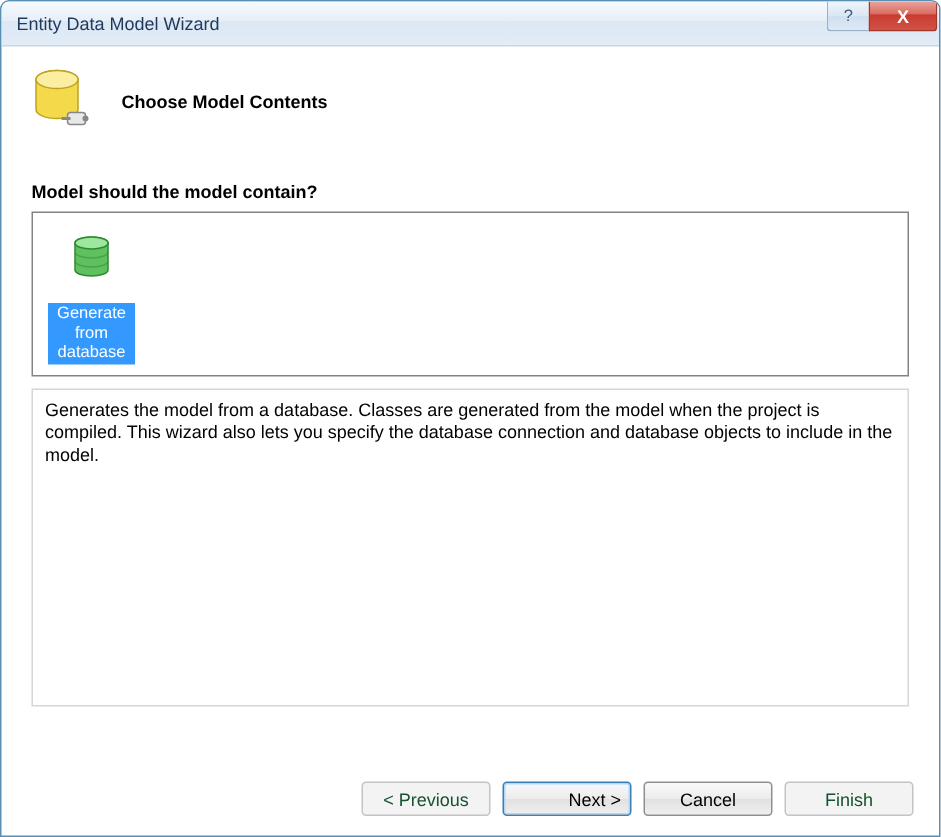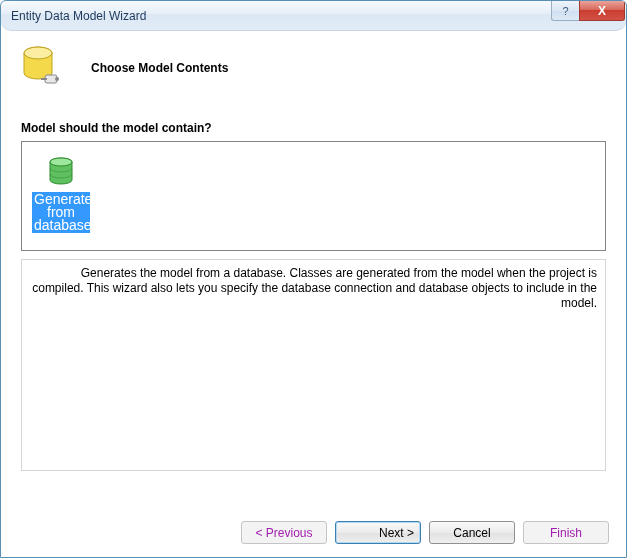--- a/index.html
+++ b/index.html
@@ -15,21 +15,20 @@
     border-radius: 6px 6px 0 0;
   }
   .titlebar {
     height: 30px;
     background: linear-gradient(to bottom, #f6fafe 0%, #e6eef7 45%, #dce8f4 46%, #e1ecf7 100%);
     border-bottom: 1px solid #c8d6e6;
     display: flex;
     align-items: center;
     padding: 0 0 0 10px;
     position: relative;
-    border-radius: 10px;
   }
   .titlebar .title {
     color: #1e395b;
     font-size: 12px;
     flex: 1;
   }
   .win-btns {
     display: flex;
     align-items: stretch;
     height: 20px;
@@ -60,21 +59,21 @@
     font-size: 12px;
     margin-right: 1px;
   }
   .content {
     padding: 0;
   }
   .header-row {
     display: flex;
     align-items: center;
     padding: 14px 20px 30px 20px;
-    gap: 28px;
+    gap: 18px;
   }
   .db-icon svg { display: block; }
   .header-title {
     font-weight: bold;
     font-size: 12px;
     color: #000;
   }
   .section-label {
     font-weight: bold;
     font-size: 12px;
@@ -95,59 +94,58 @@
     cursor: default;
     padding-top: 2px;
   }
   .option .icon-wrap {
     height: 36px;
     display: flex;
     align-items: center;
     justify-content: center;
   }
   .option .label {
-    font-size: 14px;
+    font-size: 11px;
     line-height: 13px;
-    margin-top: 2px;
+    margin-top: 12px;
     padding: 1px 2px;
   }
   .option.selected .label {
     background: #3399ff;
     color: #fff;
   }
   .desc-box {
     margin: 8px 20px 0 20px;
     border: 1px solid #d6d6d6;
     height: 212px;
     padding: 6px 8px;
     font-size: 12px;
     color: #000;
     line-height: 15px;
-    text-align: right;
   }
   .button-row {
     position: absolute;
     bottom: 14px;
     right: 18px;
     display: flex;
     gap: 8px;
   }
   .btn {
     width: 86px;
     height: 23px;
     font-size: 12px;
     font-family: inherit;
     border: 1px solid #8e8f8f;
     background: linear-gradient(to bottom, #f9f9f9 0%, #ececec 50%, #e1e1e1 51%, #efefef 100%);
     border-radius: 3px;
     color: #000;
     cursor: default;
   }
   .btn:disabled {
-    color: #a21caf;
+    color: #14532d;
     border-color: #c4c4c4;
     background: #f3f3f3;
   }
   .btn.default {
     border-color: #3c7fb1;
     box-shadow: 0 0 0 1px #b0d7f4 inset;
     text-align: right;
   }
 </style>
 </head>

